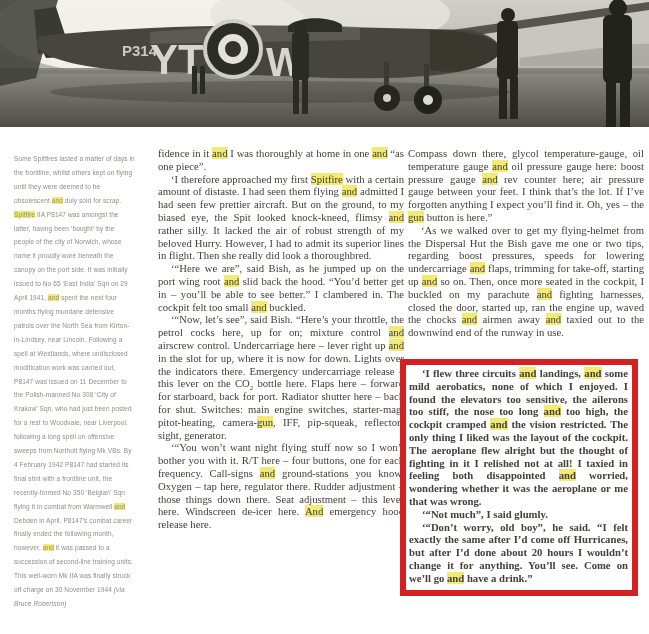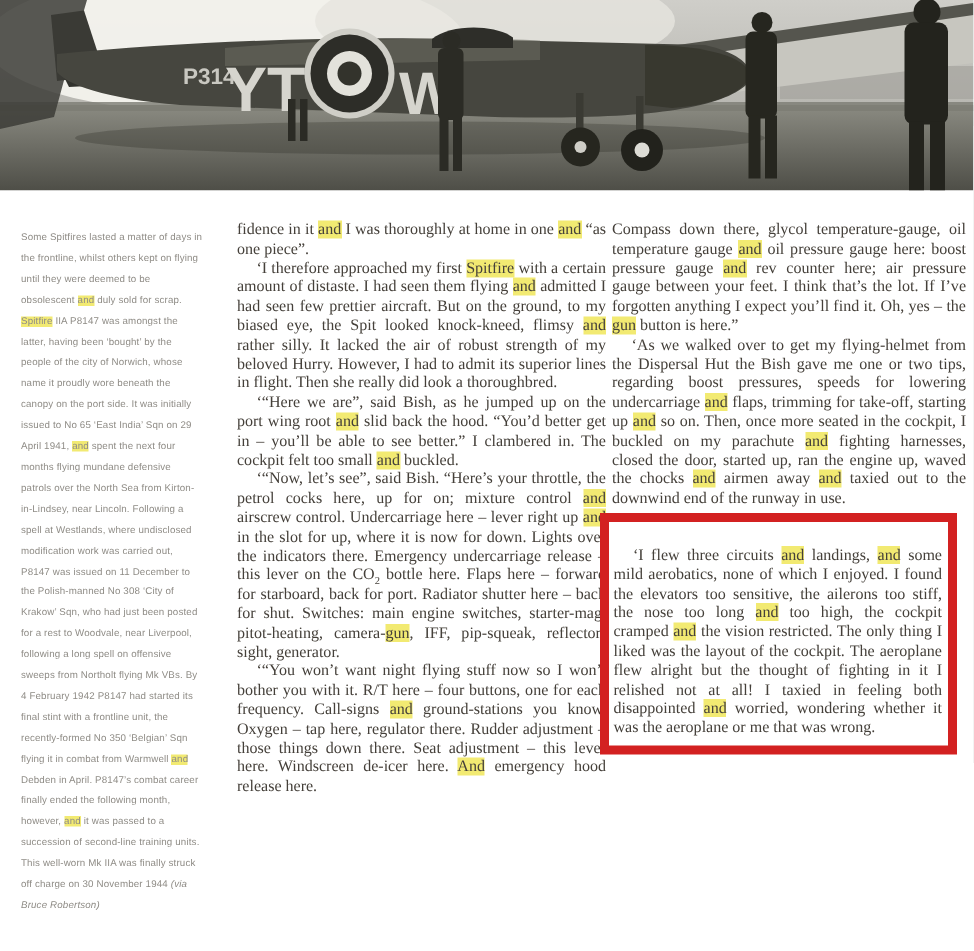--- a/index.html
+++ b/index.html
@@ -25,22 +25,23 @@
   }
   .col p { margin:0; }
   .col p.ind { text-indent:13px; }
   .middle { left:158px; width:246px; }
   .right  { left:408px; width:236px; }
   .hl { background:var(--highlight,#f2ea72); }
   .it { font-style:italic; }
   .sub { vertical-align:sub; font-size:7px; line-height:0; }
   .red-box {
     border:6px solid var(--red-box,#d32121);
-    margin:3px 6px 0 -8px;
-    padding:16px 4px 5px 3px;
+    margin:20px 6px 0 -8px;
+    padding:2px 4px 5px 3px;
+    font-weight:bold;
   }
 </style>
 </head>
 <body>
 
 <div class="page">
 
   <div class="photo">
     <svg width="649" height="127" viewBox="0 0 649 127" xmlns="http://www.w3.org/2000/svg">
       <defs>
@@ -131,16 +132,18 @@
     <p class="ind"><span>‘“Here we are”, said Bish, as he jumped up on the port wing root </span><span class="hl">and</span><span> slid back the hood. “You’d better get in – you’ll be able to see better.” I clambered in. The cockpit felt too small </span><span class="hl">and</span><span> buckled.</span></p>
     <p class="ind"><span>‘“Now, let’s see”, said Bish. “Here’s your throttle, the petrol cocks here, up for on; mixture control </span><span class="hl">and</span><span> airscrew control. Undercarriage here – lever right up </span><span class="hl">and</span><span> in the slot for up, where it is now for down. Lights over the indicators there. Emergency undercarriage release – this lever on the CO</span><span class="sub">2</span><span> bottle here. Flaps here – forward for starboard, back for port. Radiator shutter here – back for shut. Switches: main engine switches, starter-mag, pitot-heating, camera-</span><span class="hl">gun</span><span>, IFF, pip-squeak, reflector-sight, generator.</span></p>
     <p class="ind"><span>‘“You won’t want night flying stuff now so I won’t bother you with it. R/T here – four buttons, one for each frequency. Call-signs </span><span class="hl">and</span><span> ground-stations you know. Oxygen – tap here, regulator there. Rudder adjustment – those things down there. Seat adjustment – this lever here. Windscreen de-icer here. </span><span class="hl">And</span><span> emergency hood release here.</span></p>
   </div>
 
   <div class="col right">
     <p class="cont"><span>Compass down there, glycol temperature-gauge, oil temperature gauge </span><span class="hl">and</span><span> oil pressure gauge here: boost pressure gauge </span><span class="hl">and</span><span> rev counter here; air pressure gauge between your feet. I think that’s the lot. If I’ve forgotten anything I expect you’ll find it. Oh, yes – the </span><span class="hl">gun</span><span> button is here.”</span></p>
     <p class="ind"><span>‘As we walked over to get my flying-helmet from the Dispersal Hut the Bish gave me one or two tips, regarding boost pressures, speeds for lowering undercarriage </span><span class="hl">and</span><span> flaps, trimming for take-off, starting up </span><span class="hl">and</span><span> so on. Then, once more seated in the cockpit, I buckled on my parachute </span><span class="hl">and</span><span> fighting harnesses, closed the door, started up, ran the engine up, waved the chocks </span><span class="hl">and</span><span> airmen away </span><span class="hl">and</span><span> taxied out to the downwind end of the runway in use.</span></p>
     <div class="red-box">
       <p class="ind"><span>‘I flew three circuits </span><span class="hl">and</span><span> landings, </span><span class="hl">and</span><span> some mild aerobatics, none of which I enjoyed. I found the elevators too sensitive, the ailerons too stiff, the nose too long </span><span class="hl">and</span><span> too high, the cockpit cramped </span><span class="hl">and</span><span> the vision restricted. The only thing I liked was the layout of the cockpit. The aeroplane flew alright but the thought of fighting in it I relished not at all! I taxied in feeling both disappointed </span><span class="hl">and</span><span> worried, wondering whether it was the aeroplane or me that was wrong.</span></p>
+      <p class="ind"><span>‘“Not much”, I said glumly.</span></p>
+      <p class="ind"><span>‘“Don’t worry, old boy”, he said. “I felt exactly the same after I’d come off Hurricanes, but after I’d done about 20 hours I wouldn’t change it for anything. You’ll see. Come on we’ll go </span><span class="hl">and</span><span> have a drink.”</span></p>
     </div>
   </div>
 
 </div>
 
 </body></html>

